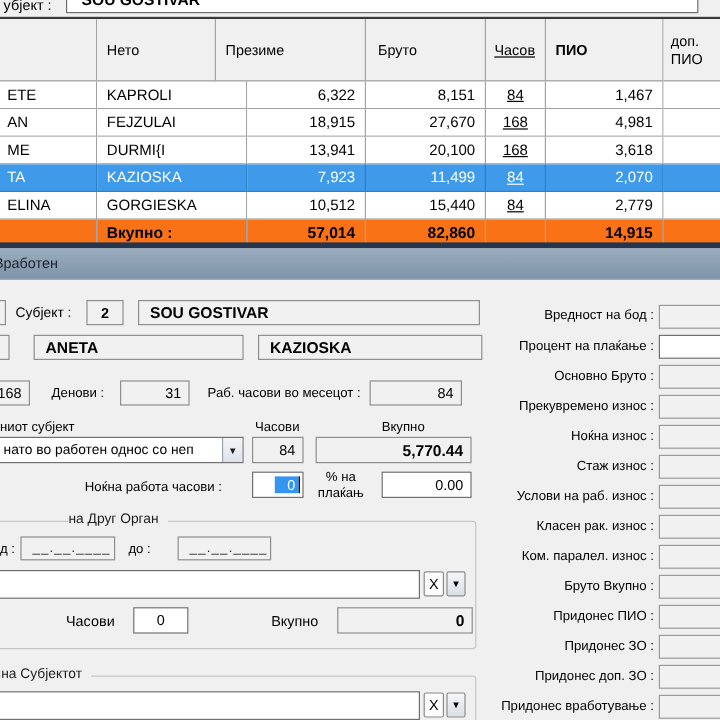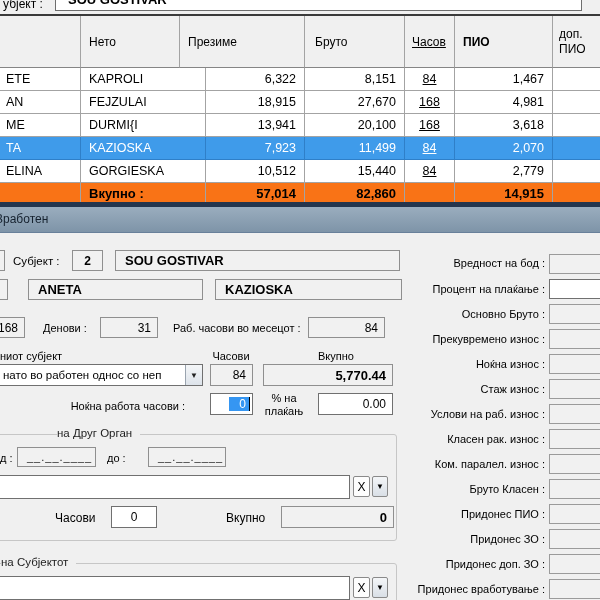--- a/index.html
+++ b/index.html
@@ -244,21 +244,21 @@
 
   <span class="rp-lbl" style="top:407px;">Услови на раб. износ :</span>
   <div class="rp-fld" style="top:404px;"></div>
 
   <span class="rp-lbl" style="top:432px;">Класен рак. износ :</span>
   <div class="rp-fld" style="top:429px;"></div>
 
   <span class="rp-lbl" style="top:457px;">Ком. паралел. износ :</span>
   <div class="rp-fld" style="top:454px;"></div>
 
-  <span class="rp-lbl" style="top:482px;">Бруто Класен :</span>
+  <span class="rp-lbl" style="top:482px;">Бруто Вкупно :</span>
   <div class="rp-fld" style="top:479px;"></div>
 
   <span class="rp-lbl" style="top:507px;">Придонес ПИО :</span>
   <div class="rp-fld" style="top:504px;"></div>
 
   <span class="rp-lbl" style="top:532px;">Придонес ЗО :</span>
   <div class="rp-fld" style="top:529px;"></div>
 
   <span class="rp-lbl" style="top:557px;">Придонес доп. ЗО :</span>
   <div class="rp-fld" style="top:554px;"></div>

